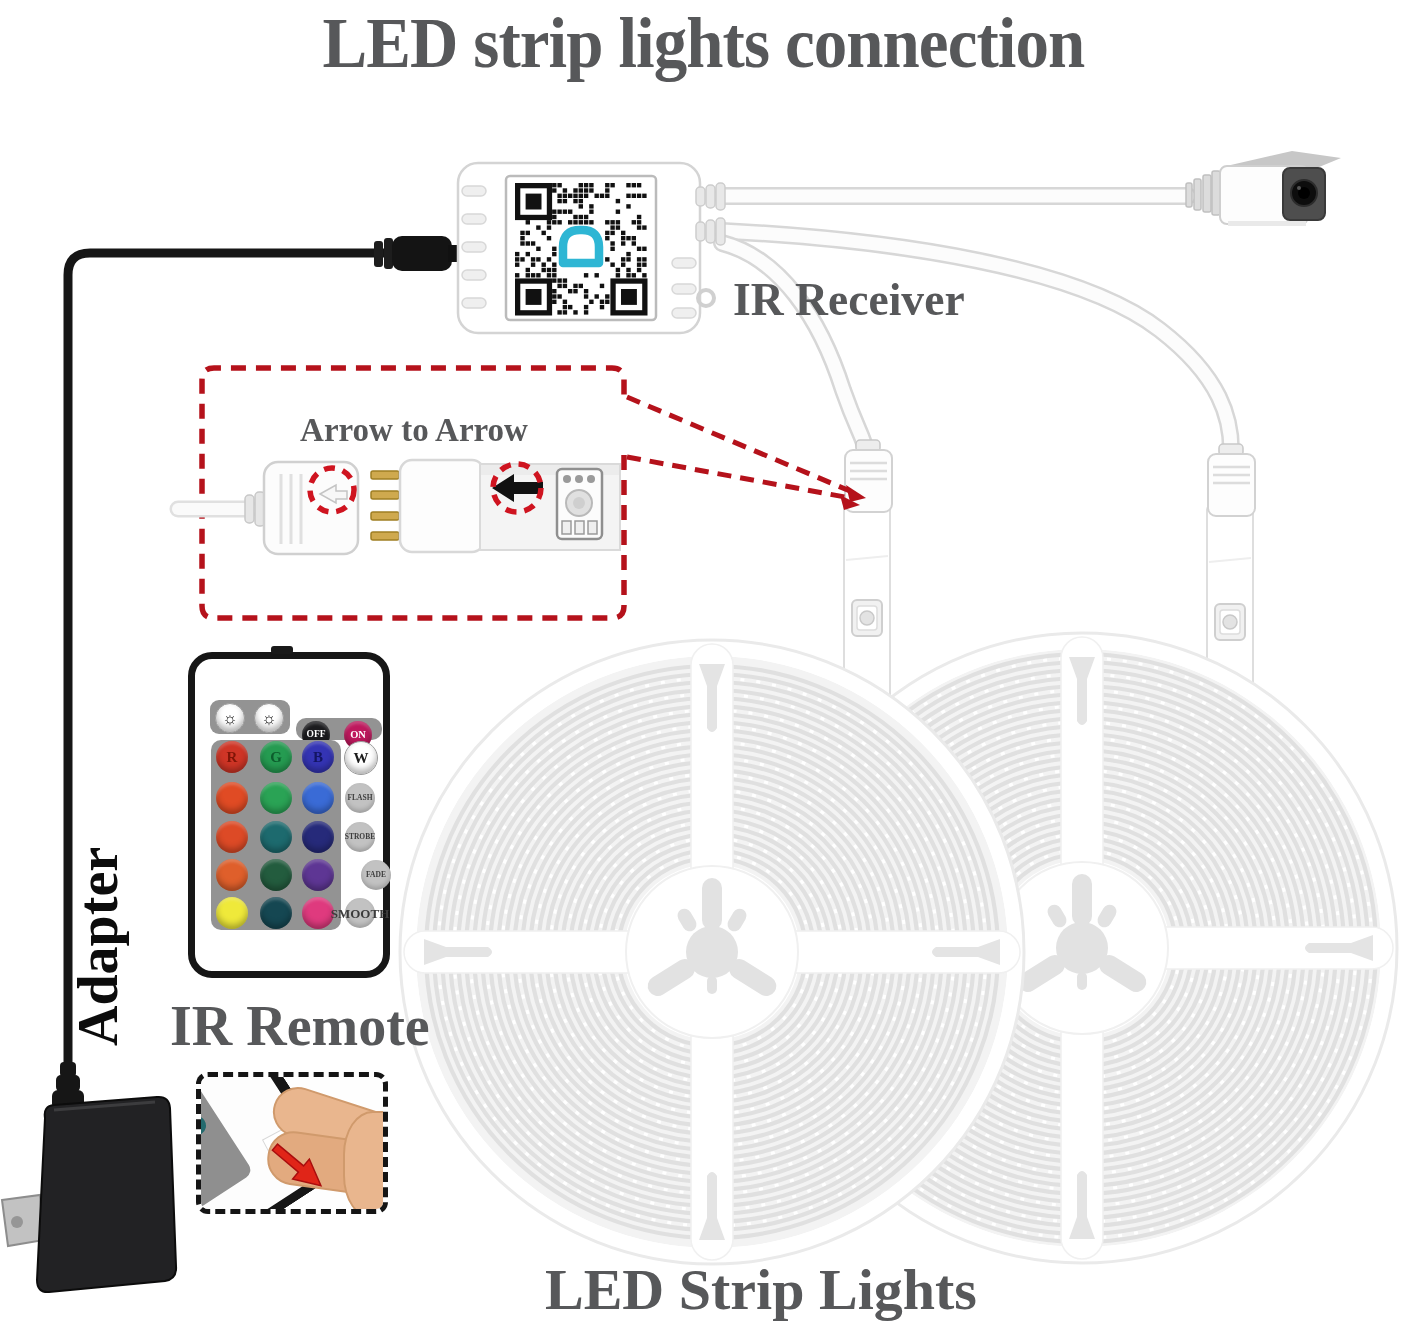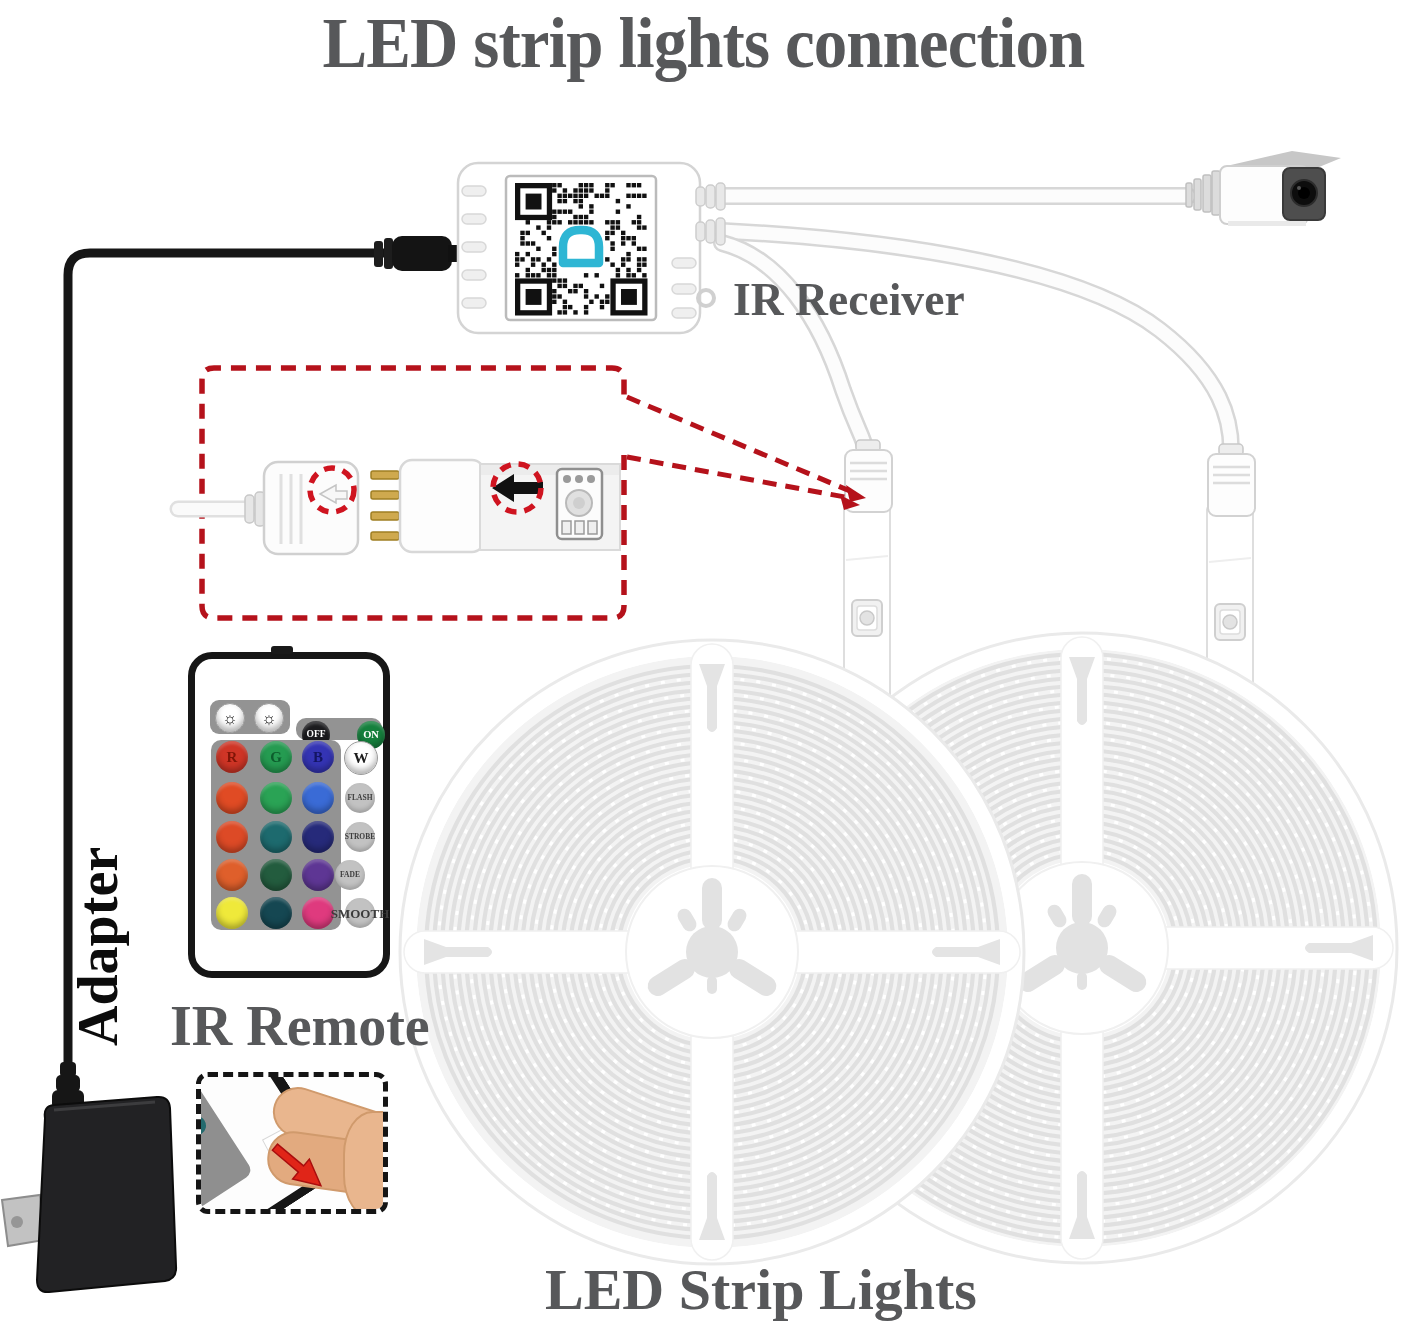--- a/index.html
+++ b/index.html
@@ -494,51 +494,52 @@
 
       <line x1="627" y1="397" x2="850" y2="491" stroke="#b5121b" stroke-width="5" stroke-dasharray="14 9"></line>
       <line x1="627" y1="457" x2="845" y2="497" stroke="#b5121b" stroke-width="5" stroke-dasharray="14 9"></line>
       <polygon points="866,498 846,485 850,502" fill="#b5121b"></polygon>
       <polygon points="860,505 840,495 844,510" fill="#b5121b"></polygon>
     </g>
   </svg>
 
   <div class="title">LED strip lights connection</div>
   <div class="lbl lbl-ir-receiver">IR Receiver</div>
+  <div class="lbl lbl-arrow">Arrow to  Arrow</div>
   <div class="lbl lbl-adapter">Adapter</div>
   <div class="lbl lbl-ir-remote">IR Remote</div>
   <div class="lbl lbl-led-strips">LED Strip Lights</div>
 
   <div id="remote">
     <div class="nub"></div>
   <div style="position:absolute;left:15px;top:41px;width:80px;height:34px;background:#939393;border-radius:9px;">
         <div class="rbtn white" style="left: 5px; top: 3px; width: 28px; height: 28px; background: rgb(255, 255, 255); color: rgb(34, 34, 34); font-size: 17px;">☼</div>
         <div class="rbtn white" style="left: 44px; top: 3px; width: 28px; height: 28px; background: rgb(255, 255, 255); color: rgb(34, 34, 34); font-size: 17px;">☼</div>
       </div>
       <div style="position:absolute;left:101px;top:59px;width:86px;height:22px;background:#939393;border-radius:10px;">
         <div class="rbtn" style="left: 6px; top: 3px; width: 28px; height: 28px; background: rgb(27, 27, 30); color: rgb(255, 255, 255); font-size: 9.5px;">OFF</div>
-        <div class="rbtn" style="left: 48px; top: 3px; width: 28px; height: 28px; background: #15803d; color: rgb(255, 255, 255); font-size: 10.5px; margin-left: 13px;">ON</div>
+        <div class="rbtn" style="left: 48px; top: 3px; width: 28px; height: 28px; background: #be185d; color: rgb(255, 255, 255); font-size: 10.5px;">ON</div>
       </div>
       <div style="position:absolute;left:16px;top:81px;width:130px;height:190px;background:#939393;border-radius:10px;"></div>
       <div class="rbtn" style="left: 21px; top: 82px; width: 32px; height: 32px; background: rgb(207, 53, 38); color: rgb(128, 21, 7); font-size: 15px;">R</div>
       <div class="rbtn" style="left: 65px; top: 82px; width: 32px; height: 32px; background: rgb(37, 155, 81); color: rgb(12, 92, 44); font-size: 15px;">G</div>
       <div class="rbtn" style="left: 107px; top: 82px; width: 32px; height: 32px; background: rgb(52, 52, 180); color: rgb(19, 21, 99); font-size: 15px;">B</div>
       <div class="rbtn white" style="left: 149px; top: 82px; width: 32px; height: 32px; background: rgb(255, 255, 255); color: rgb(28, 28, 28); font-size: 15px;">W</div>
       <div class="rbtn" style="left: 21px; top: 123px; width: 32px; height: 32px; background: rgb(224, 75, 36); color: rgb(51, 51, 51); font-size: 15px;"></div>
       <div class="rbtn" style="left: 65px; top: 123px; width: 32px; height: 32px; background: rgb(42, 163, 85); color: rgb(51, 51, 51); font-size: 15px;"></div>
       <div class="rbtn" style="left: 107px; top: 123px; width: 32px; height: 32px; background: rgb(58, 107, 214); color: rgb(51, 51, 51); font-size: 15px;"></div>
       <div class="rbtn flat" style="left: 150px; top: 124px; width: 30px; height: 30px; background: rgb(194, 194, 194); color: rgb(60, 60, 60); font-size: 7.5px;">FLASH</div>
       <div class="rbtn" style="left: 21px; top: 162px; width: 32px; height: 32px; background: rgb(221, 74, 38); color: rgb(51, 51, 51); font-size: 15px;"></div>
       <div class="rbtn" style="left: 65px; top: 162px; width: 32px; height: 32px; background: rgb(29, 106, 110); color: rgb(51, 51, 51); font-size: 15px;"></div>
       <div class="rbtn" style="left: 107px; top: 162px; width: 32px; height: 32px; background: rgb(38, 42, 122); color: rgb(51, 51, 51); font-size: 15px;"></div>
       <div class="rbtn flat" style="left: 150px; top: 163px; width: 30px; height: 30px; background: rgb(194, 194, 194); color: rgb(60, 60, 60); font-size: 7.5px;">STROBE</div>
       <div class="rbtn" style="left: 21px; top: 200px; width: 32px; height: 32px; background: rgb(223, 95, 43); color: rgb(51, 51, 51); font-size: 15px;"></div>
       <div class="rbtn" style="left: 65px; top: 200px; width: 32px; height: 32px; background: rgb(35, 92, 62); color: rgb(51, 51, 51); font-size: 15px;"></div>
       <div class="rbtn" style="left: 107px; top: 200px; width: 32px; height: 32px; background: rgb(94, 54, 148); color: rgb(51, 51, 51); font-size: 15px;"></div>
-      <div class="rbtn flat" style="left: 140px; top: 201px; width: 30px; height: 30px; background: rgb(194, 194, 194); color: rgb(60, 60, 60); font-size: 7.5px;">FADE</div>
+      <div class="rbtn flat" style="left: 166px; top: 201px; width: 30px; height: 30px; background: rgb(194, 194, 194); color: rgb(60, 60, 60); font-size: 7.5px;">FADE</div>
       <div class="rbtn" style="left: 21px; top: 238px; width: 32px; height: 32px; background: rgb(239, 233, 58); color: rgb(51, 51, 51); font-size: 15px;"></div>
       <div class="rbtn" style="left: 65px; top: 238px; width: 32px; height: 32px; background: rgb(21, 71, 82); color: rgb(51, 51, 51); font-size: 15px;"></div>
       <div class="rbtn" style="left: 107px; top: 238px; width: 32px; height: 32px; background: rgb(223, 58, 126); color: rgb(51, 51, 51); font-size: 15px;"></div>
       <div class="rbtn flat" style="left: 150px; top: 239px; width: 30px; height: 30px; background: rgb(194, 194, 194); color: rgb(60, 60, 60); font-size: 13px;">SMOOTH</div>
     </div>
 
   <div id="inset">
     <div class="mini-remote">
       <div class="mini-panel" id="mini-panel">
           <div class="dot" style="left: 44px; top: 74px; background: rgb(35, 106, 110);"></div>

